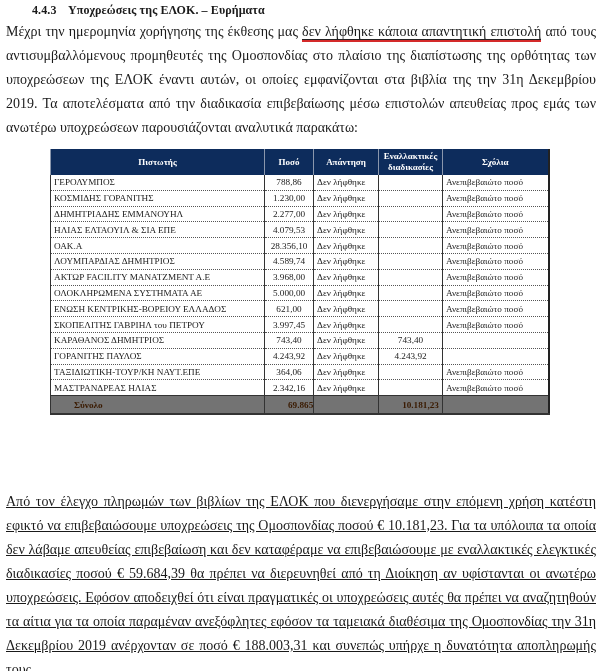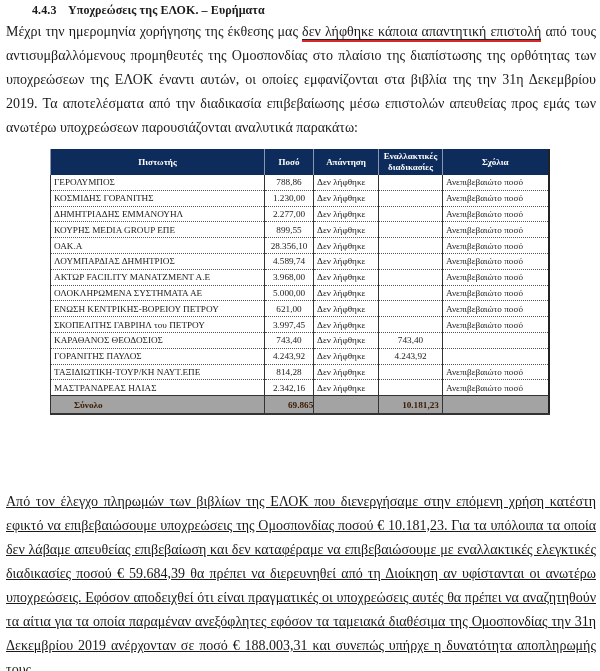--- a/index.html
+++ b/index.html
@@ -17,21 +17,21 @@
   .p2 { top: 490px; text-decoration: underline; }
   table.t { position: absolute; left: 50px; top: 149px; width: 498px; border-collapse: collapse;
             font-family: "Liberation Serif", serif; font-size: 9.2px; table-layout: fixed;
             border-right: 2px solid #222; }
   table.t th { background: #0d2c5c; color: #ffffff; font-weight: bold; height: 26px;
                border-left: 1px solid #8a97ad; padding: 0 2px; font-size: 9px; line-height: 11px; }
   table.t td { height: 14.8px; padding: 0 3px; border-bottom: 1px dotted #555;
                border-left: 1px solid #333; white-space: nowrap; overflow: hidden; }
   table.t td.amt { text-align: center; }
   table.t td.alt { text-align: center; }
-  table.t tr.total td { background: #a3a3a3; font-weight: bold; height: 17px;
+  table.t tr.total td { background: #737373; font-weight: bold; height: 17px;
                         border-bottom: 2px solid #333; border-top: 1px solid #333; color: #3a1a00; padding-left: 23px; }
   table.t tr.total td.lbl { color: #3a1a00; }
 </style>
 </head>
 <body>
 
 <div class="heading">
   <span class="num">4.4.3</span><span>Υποχρεώσεις της ΕΛΟΚ. – Ευρήματα</span>
 </div>
 
@@ -70,22 +70,22 @@
         <td>Ανεπιβεβαιώτο ποσό</td>
       </tr>
       <tr>
         <td>ΔΗΜΗΤΡΙΑΔΗΣ ΕΜΜΑΝΟΥΗΛ</td>
         <td class="amt">2.277,00</td>
         <td>Δεν λήφθηκε</td>
         <td class="alt"></td>
         <td>Ανεπιβεβαιώτο ποσό</td>
       </tr>
       <tr>
-        <td>ΚΟΥΡΗΣ MEDIA GROUP ΕΠΕ</td>
-        <td class="amt">899,55</td>
+        <td>ΗΛΙΑΣ ΕΛΤΑΟΥΙΛ &amp; ΣΙΑ ΕΠΕ</td>
+        <td class="amt">4.079,53</td>
         <td>Δεν λήφθηκε</td>
         <td class="alt"></td>
         <td>Ανεπιβεβαιώτο ποσό</td>
       </tr>
       <tr>
         <td>ΟΑΚ.Α</td>
         <td class="amt">28.356,10</td>
         <td>Δεν λήφθηκε</td>
         <td class="alt"></td>
         <td>Ανεπιβεβαιώτο ποσό</td>
@@ -105,50 +105,50 @@
         <td>Ανεπιβεβαιώτο ποσό</td>
       </tr>
       <tr>
         <td>ΟΛΟΚΛΗΡΩΜΕΝΑ ΣΥΣΤΗΜΑΤΑ ΑΕ</td>
         <td class="amt">5.000,00</td>
         <td>Δεν λήφθηκε</td>
         <td class="alt"></td>
         <td>Ανεπιβεβαιώτο ποσό</td>
       </tr>
       <tr>
-        <td>ΕΝΩΣΗ ΚΕΝΤΡΙΚΗΣ-ΒΟΡΕΙΟΥ ΠΕΤΡΟΥ</td>
+        <td>ΕΝΩΣΗ ΚΕΝΤΡΙΚΗΣ-ΒΟΡΕΙΟΥ ΕΛΛΑΔΟΣ</td>
         <td class="amt">621,00</td>
         <td>Δεν λήφθηκε</td>
         <td class="alt"></td>
         <td>Ανεπιβεβαιώτο ποσό</td>
       </tr>
       <tr>
         <td>ΣΚΟΠΕΛΙΤΗΣ ΓΑΒΡΙΗΛ του ΠΕΤΡΟΥ</td>
         <td class="amt">3.997,45</td>
         <td>Δεν λήφθηκε</td>
         <td class="alt"></td>
         <td>Ανεπιβεβαιώτο ποσό</td>
       </tr>
       <tr>
-        <td>ΚΑΡΑΘΑΝΟΣ ΘΕΟΔΟΣΙΟΣ</td>
+        <td>ΚΑΡΑΘΑΝΟΣ ΔΗΜΗΤΡΙΟΣ</td>
         <td class="amt">743,40</td>
         <td>Δεν λήφθηκε</td>
         <td class="alt">743,40</td>
         <td></td>
       </tr>
       <tr>
         <td>ΓΟΡΑΝΙΤΗΣ ΠΑΥΛΟΣ</td>
         <td class="amt">4.243,92</td>
         <td>Δεν λήφθηκε</td>
         <td class="alt">4.243,92</td>
         <td></td>
       </tr>
       <tr>
         <td>ΤΑΞΙΔΙΩΤΙΚΗ-ΤΟΥΡ/ΚΗ ΝΑΥΤ.ΕΠΕ</td>
-        <td class="amt">814,28</td>
+        <td class="amt">364,06</td>
         <td>Δεν λήφθηκε</td>
         <td class="alt"></td>
         <td>Ανεπιβεβαιώτο ποσό</td>
       </tr>
       <tr>
         <td>ΜΑΣΤΡΑΝΔΡΕΑΣ ΗΛΙΑΣ</td>
         <td class="amt">2.342,16</td>
         <td>Δεν λήφθηκε</td>
         <td class="alt"></td>
         <td>Ανεπιβεβαιώτο ποσό</td>

